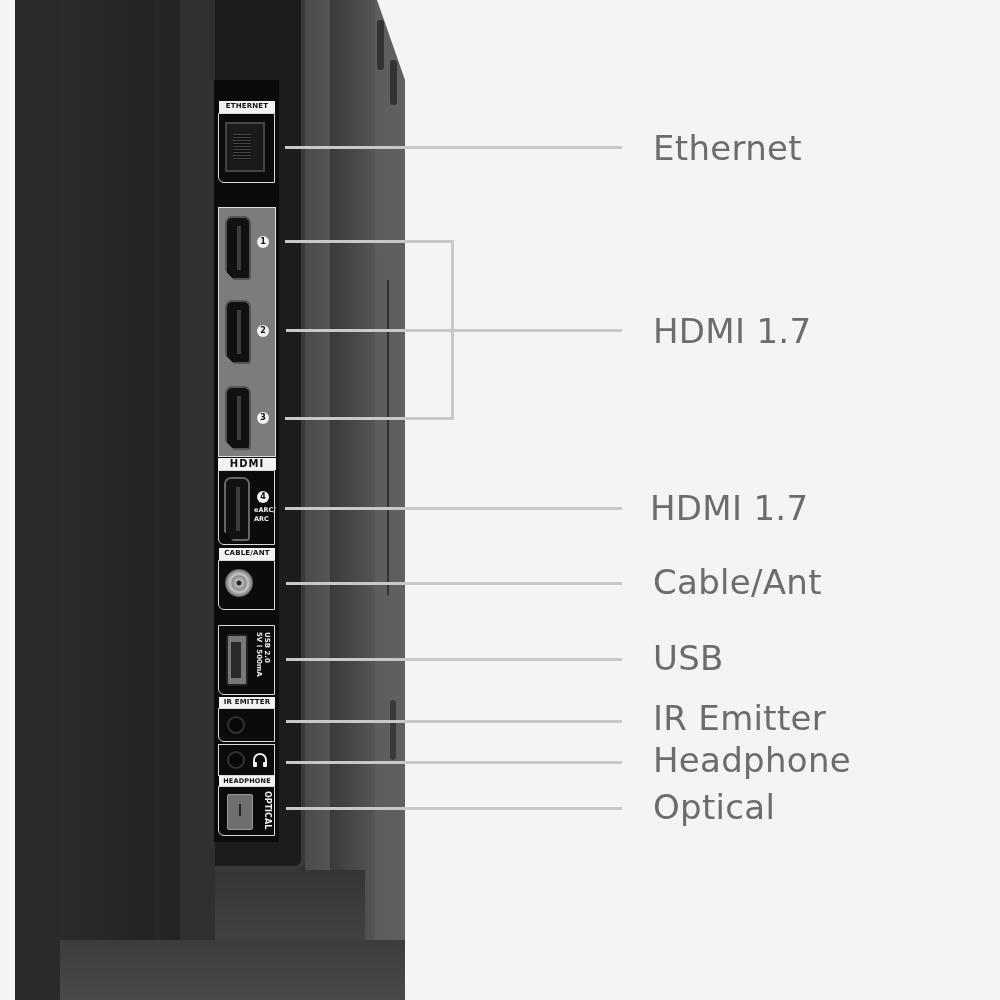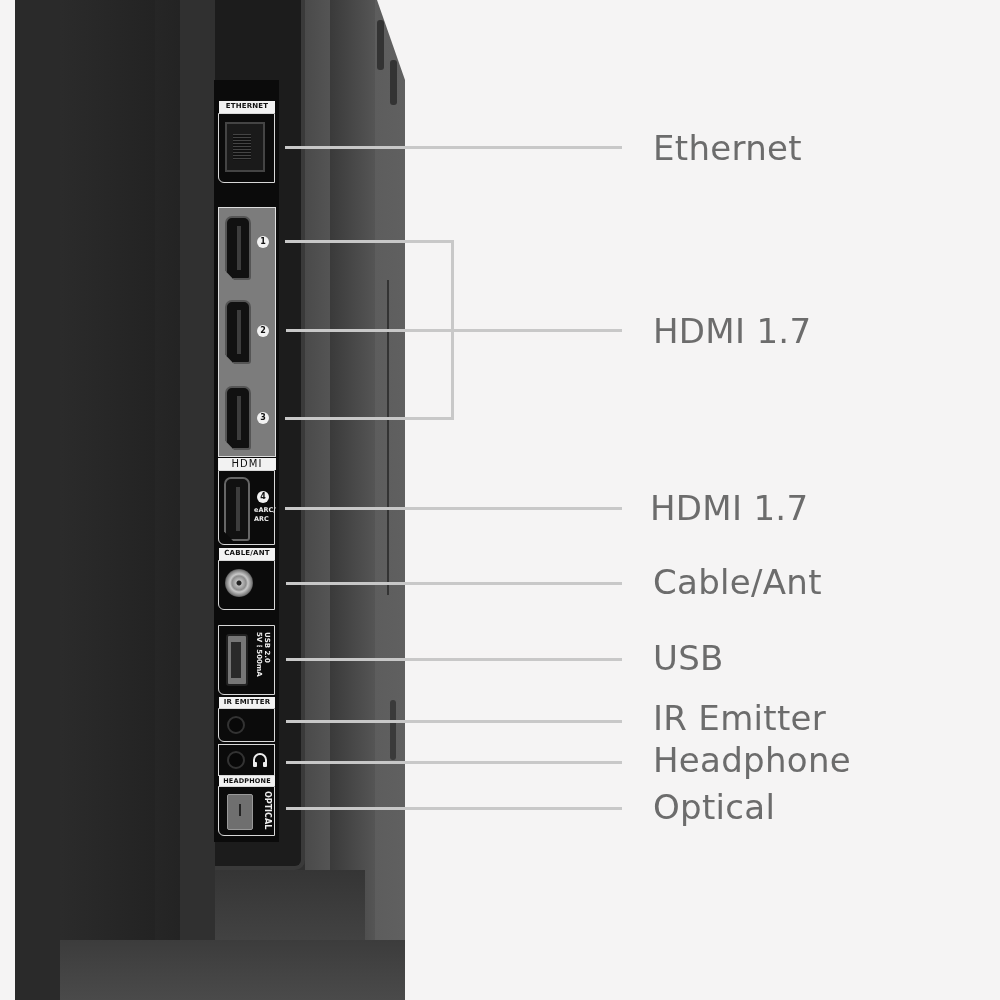--- a/index.html
+++ b/index.html
@@ -17,21 +17,21 @@
   .tv-foot{left:215px;top:870px;width:150px;height:80px;background:linear-gradient(180deg,#353535,#444);}
   .notch{background:#2a2a2a;}
   
   .port-panel{left:214px;top:80px;width:65px;height:762px;background:#0b0b0b;}
   .port-box{position:absolute;border:1.5px solid #d8d8d8;border-radius:0 0 0 6px;box-sizing:border-box;}
   .label-strip{position:absolute;background:#f2f2f2;color:#111;font-size:7px;font-weight:bold;text-align:center;line-height:10px;letter-spacing:0.2px;}
   .hdmi-group{position:absolute;left:218px;top:207px;width:58px;height:250px;background:#7c7c7c;border:1.5px solid #ddd;box-sizing:border-box;}
   .hdmi-port{position:absolute;width:26px;height:64px;background:#111;border:2px solid #555;border-radius:7px 7px 3px 3px;box-sizing:border-box;clip-path:polygon(0 0,100% 0,100% 100%,35% 100%,0 85%);}
   .hdmi-slot{position:absolute;left:10px;top:8px;width:4px;height:44px;background:#3d3d3d;}
   .num-badge{position:absolute;width:12px;height:12px;border-radius:50%;background:#f2f2f2;color:#111;font-size:8px;font-weight:bold;text-align:center;line-height:12px;}
-  .hdmi-logo{position:absolute;left:218px;top:458px;width:58px;height:12px;background:#f2f2f2;color:#111;font-weight:normal;font-size:10px;line-height:12px;text-align:center;letter-spacing:1px;}
+  .hdmi-logo{position:absolute;left:218px;top:458px;width:58px;height:12px;background:#f2f2f2;color:#111;font-weight:bold;font-size:10px;line-height:12px;text-align:center;letter-spacing:1px;}
   .small-white{position:absolute;color:#eee;font-size:6.5px;font-weight:bold;line-height:8px;text-align:right;}
   .coax{position:absolute;width:28px;height:28px;border-radius:50%;background:radial-gradient(circle,#222 0 2px,#bdbdbd 3px,#8c8c8c 7px,#c9c9c9 9px,#7a7a7a 13px,#555 14px);}
   .usb-port{position:absolute;width:22px;height:52px;background:#777;border:2px solid #222;border-radius:3px;box-sizing:border-box;}
   .usb-tongue{position:absolute;left:3px;top:6px;width:10px;height:36px;background:#2a2a2a;}
   .jack{position:absolute;width:18px;height:18px;border-radius:50%;border:2px solid #333;box-sizing:border-box;background:#080808;}
   .optical{position:absolute;width:26px;height:36px;background:#6f6f6f;border:1.5px solid #999;box-sizing:border-box;border-radius:2px;}
   .vert-text{position:absolute;color:#eee;font-size:7px;font-weight:bold;writing-mode:vertical-rl;line-height:8px;}
   
   .line{position:absolute;height:3px;background:#c8c8c8;}
   .bracket-v{position:absolute;width:3px;background:#c8c8c8;}

